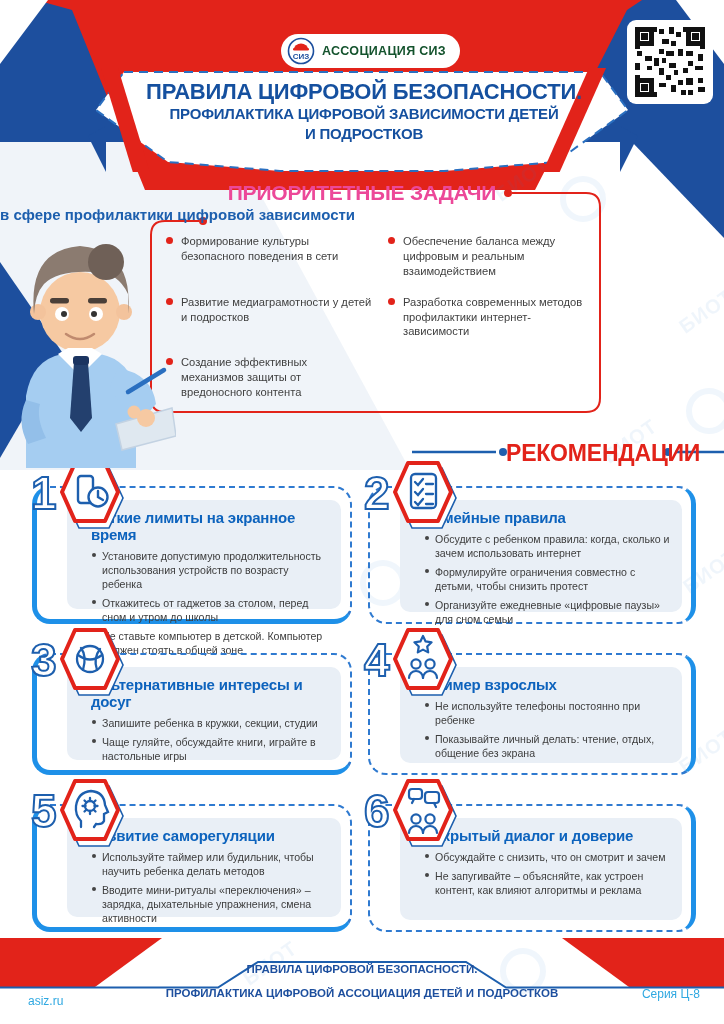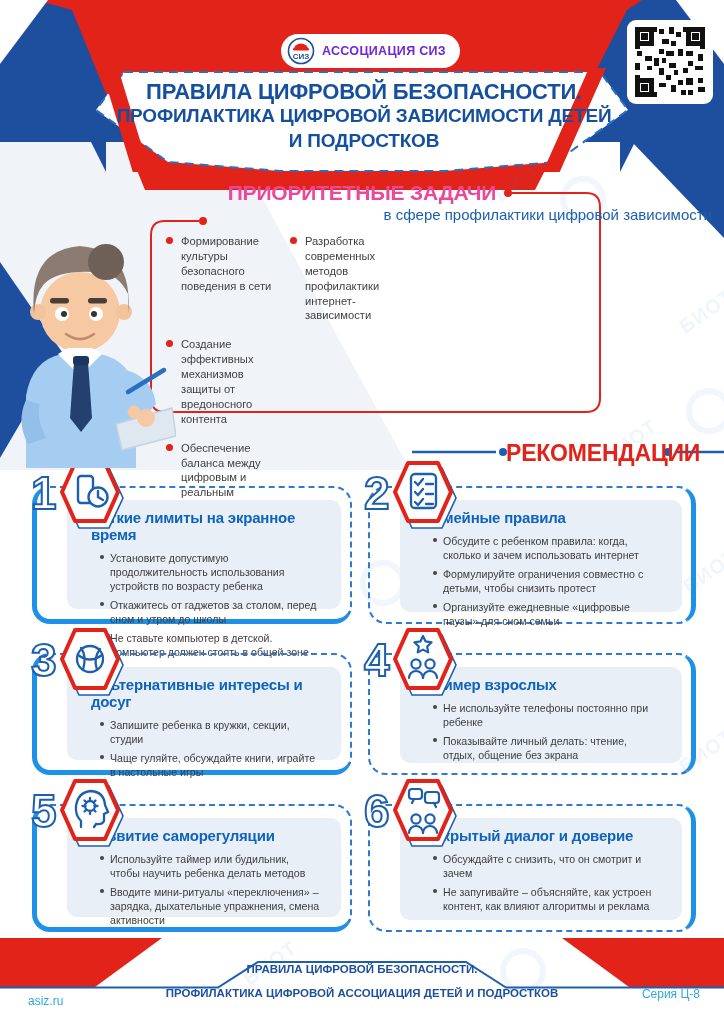--- a/index.html
+++ b/index.html
@@ -4,58 +4,58 @@
 <style>
   html,body{margin:0;padding:0;background:#fff;}
   .poster{position:relative;width:724px;height:1024px;margin:0 auto;overflow:hidden;
           background:#fff;font-family:"Liberation Sans",sans-serif;}
   svg{display:block}
 
   
   .decor{position:absolute;left:0;top:0;z-index:0}
   .badge{position:absolute;left:281px;top:16px;height:34px;z-index:6;background:#fff;
          border-radius:17px;display:flex;align-items:center;gap:7px;padding:0 14px 0 6px;margin-top:18px;}
-  .badge-label{font-weight:bold;font-size:12.5px;color:#6d28d9;letter-spacing:.3px}
+  .badge-label{font-weight:bold;font-size:12.5px;color:#14532d;letter-spacing:.3px}
   .qr{position:absolute;left:627px;top:20px;width:86px;height:84px;background:#fff;
       border-radius:9px;z-index:6;display:flex;align-items:center;justify-content:center;}
   .banner{position:absolute;left:94px;top:70px;width:538px;height:106px;z-index:4}
   .ribbon{position:absolute;width:17px;height:104px;background:#e2231a;z-index:5;transform-origin:0 0}
   .ribbon.l{left:101px;top:68px;transform:skewX(17deg)}
   .ribbon.r{left:589px;top:68px;transform:skewX(-24deg)}
   .title{position:absolute;left:114px;top:79px;width:500px;z-index:6;text-align:center;
          color:#15509f;font-weight:bold;letter-spacing:-.2px}
   .title .t1{font-size:22px;line-height:1.15}
-  .title .t2,.title .t3{font-size:19px;line-height:1.3}
+  .title .t2,.title .t3{font-size:15px;line-height:1.3}
 
   
   .pri-head{position:absolute;left:0;top:181px;width:724px;text-align:center;z-index:3;
             color:#ec4899;font-weight:bold;font-size:21px;letter-spacing:-.2px}
-  .pri-sub{position:absolute;left:0;top:206px;width:712px;text-align:right;z-index:3;
-           color:#1d5fae;font-weight:normal;font-size:15px}
+  .pri-sub{position:absolute;left:0;top:206px;width:712px;text-align:left;z-index:3;
+           color:#1d5fae;font-weight:bold;font-size:15px}
   .lines{position:absolute;left:0;top:0;z-index:2}
   .pri-items{position:absolute;left:166px;top:234px;width:428px;z-index:3;
-             display:grid;grid-template-columns:1fr 1fr 1fr 1fr;grid-template-rows:repeat(3,1fr);
+             display:grid;grid-template-columns:1fr 1fr;grid-template-rows:repeat(3,1fr);
              grid-auto-flow:column;column-gap:16px;row-gap:14px;height:168px}
   .pri-item{position:relative;padding-left:15px;font-size:11.2px;line-height:1.33;color:#3f3f3f;font-weight:500}
   .pri-item .dot{position:absolute;left:0;top:3px;width:7px;height:7px;border-radius:50%;background:#e2231a}
   .man{position:absolute;left:0;top:220px;z-index:4}
 
   
   .rec-head{position:absolute;left:506px;top:440px;width:164px;text-align:left;z-index:3;
             color:#e2231a;font-weight:bold;font-size:23px;letter-spacing:-.2px}
   .cards{position:absolute;left:32px;top:486px;z-index:3;display:grid;
          grid-template-columns:320px 328px;grid-template-rows:138px 122px 128px;
          column-gap:16px;row-gap:29px}
   .card{position:relative;border-radius:18px;border:2px dashed #2f7ad0}
   .card.left{border-left:5px solid #1e90e8;border-bottom:5px solid #1e90e8}
   .card.right{border-right:5px solid #1e90e8}
   .panel{position:absolute;left:30px;right:9px;top:12px;bottom:10px;background:#e9eff6;
          border-radius:10px;padding:9px 12px 8px 24px;box-sizing:border-box}
   .card-title{color:#0d63bd;font-weight:bold;font-size:15px;letter-spacing:-.2px;margin:0 0 6px 0}
-  .card ul{list-style:none;margin:8px;padding:0}
+  .card ul{list-style:none;margin:0;padding:0}
   .card li{position:relative;padding-left:11px;font-size:10.6px;line-height:1.33;color:#3d3d3d;margin-bottom:5px}
   .card li:before{content:"";position:absolute;left:1px;top:4px;width:4px;height:4px;border-radius:50%;background:#444}
   .num{position:absolute;left:-6px;top:-18px;z-index:4;font-weight:800;font-size:46px;line-height:1;
        color:#fff;-webkit-text-stroke:2px #1d5fae}
   .hex{position:absolute;left:20px;top:-27px;width:72px;height:68px;z-index:5}
 
   
   .footer{position:absolute;left:0;top:938px;width:724px;height:86px;z-index:3}
   .f-line{position:absolute;left:0;width:724px;text-align:center;color:#1d4f9e;font-weight:bold;font-size:11.5px}
   .f1{top:25px}.f2{top:49px}
@@ -180,20 +180,21 @@
     <path d="M412 452 H496" stroke="#1d5fae" stroke-width="2.5" fill="none"></path>
     <circle cx="503" cy="452" r="4" fill="#1d5fae"></circle>
     <circle cx="668" cy="452" r="4" fill="#1d5fae"></circle>
     <path d="M675 452 H724" stroke="#1d5fae" stroke-width="2.5" fill="none"></path>
   </svg>
 
   <div class="pri-head">ПРИОРИТЕТНЫЕ ЗАДАЧИ</div>
   <div class="pri-sub">в сфере профилактики цифровой зависимости</div>
   <div class="pri-items">
     <div class="pri-item"><span class="dot"></span><span>Формирование культуры безопасного поведения в сети</span></div>
+    <div class="pri-item"><span class="dot"></span><span>Развитие медиаграмотности у детей и подростков</span></div>
     <div class="pri-item"><span class="dot"></span><span>Создание эффективных механизмов защиты от вредоносного контента</span></div>
     <div class="pri-item"><span class="dot"></span><span>Обеспечение баланса между цифровым и реальным взаимодействием</span></div>
     <div class="pri-item"><span class="dot"></span><span>Разработка современных методов профилактики интернет-зависимости</span></div>
   </div>
 
   <svg class="man" width="176" height="248" viewBox="0 0 176 248">
     <ellipse cx="80" cy="92" rx="40" ry="40" fill="#f6c9a2"></ellipse>
     <circle cx="38" cy="92" r="8" fill="#f3c39c"></circle>
     <circle cx="124" cy="92" r="8" fill="#f3c39c"></circle>
     <path d="M34 94 Q28 30 80 26 Q134 30 128 94 L128 74 Q118 52 94 52 Q58 50 44 64 Q35 74 34 94 Z" fill="#8b7b70"></path>

